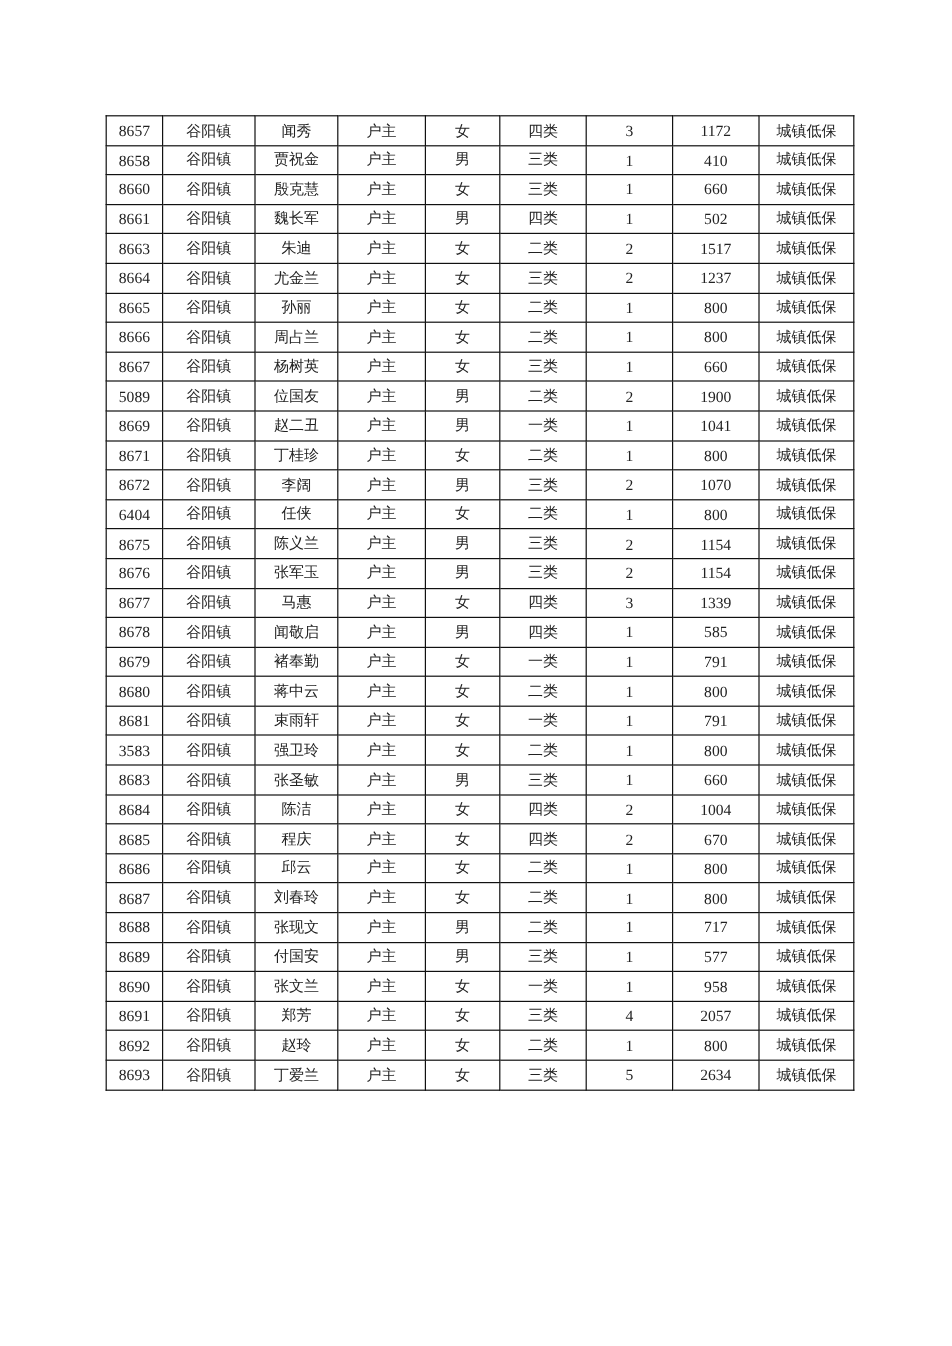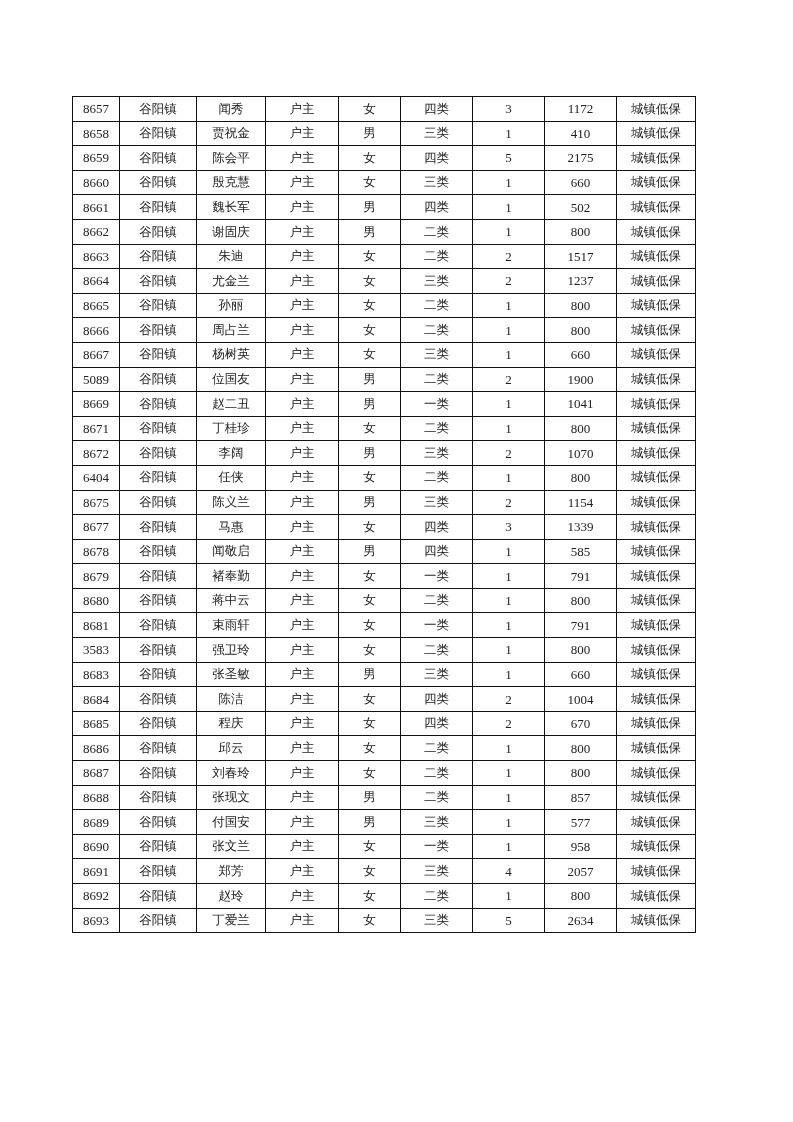--- a/index.html
+++ b/index.html
@@ -10,21 +10,21 @@
     body {
       width: 793px;
       height: 1122px;
       position: relative;
       overflow: hidden;
       font-family: "DejaVu Serif", "Liberation Serif", serif;
       color: #222222;
     }
     #sheet {
       position: absolute;
-      left: 72px;
+      left: 88px;
       top: 96px;
       border-collapse: collapse;
       table-layout: fixed;
       width: 623px;
       border: 1.5px solid #111111;
     }
     #sheet td {
       border: 1.2px solid #111111;
       height: 23.6px;
       padding: 0;
@@ -81,31 +81,20 @@
         <td>谷阳镇</td>
         <td>贾祝金</td>
         <td>户主</td>
         <td>男</td>
         <td>三类</td>
         <td class="num">1</td>
         <td class="num">410</td>
         <td>城镇低保</td>
       </tr>
       <tr>
-        <td class="num">8659</td>
-        <td>谷阳镇</td>
-        <td>陈会平</td>
-        <td>户主</td>
-        <td>女</td>
-        <td>四类</td>
-        <td class="num">5</td>
-        <td class="num">2175</td>
-        <td>城镇低保</td>
-      </tr>
-      <tr>
         <td class="num">8660</td>
         <td>谷阳镇</td>
         <td>殷克慧</td>
         <td>户主</td>
         <td>女</td>
         <td>三类</td>
         <td class="num">1</td>
         <td class="num">660</td>
         <td>城镇低保</td>
       </tr>
@@ -114,31 +103,20 @@
         <td>谷阳镇</td>
         <td>魏长军</td>
         <td>户主</td>
         <td>男</td>
         <td>四类</td>
         <td class="num">1</td>
         <td class="num">502</td>
         <td>城镇低保</td>
       </tr>
       <tr>
-        <td class="num">8662</td>
-        <td>谷阳镇</td>
-        <td>谢固庆</td>
-        <td>户主</td>
-        <td>男</td>
-        <td>二类</td>
-        <td class="num">1</td>
-        <td class="num">800</td>
-        <td>城镇低保</td>
-      </tr>
-      <tr>
         <td class="num">8663</td>
         <td>谷阳镇</td>
         <td>朱迪</td>
         <td>户主</td>
         <td>女</td>
         <td>二类</td>
         <td class="num">2</td>
         <td class="num">1517</td>
         <td>城镇低保</td>
       </tr>
@@ -238,20 +216,31 @@
         <td>女</td>
         <td>二类</td>
         <td class="num">1</td>
         <td class="num">800</td>
         <td>城镇低保</td>
       </tr>
       <tr>
         <td class="num">8675</td>
         <td>谷阳镇</td>
         <td>陈义兰</td>
+        <td>户主</td>
+        <td>男</td>
+        <td>三类</td>
+        <td class="num">2</td>
+        <td class="num">1154</td>
+        <td>城镇低保</td>
+      </tr>
+      <tr>
+        <td class="num">8676</td>
+        <td>谷阳镇</td>
+        <td>张军玉</td>
         <td>户主</td>
         <td>男</td>
         <td>三类</td>
         <td class="num">2</td>
         <td class="num">1154</td>
         <td>城镇低保</td>
       </tr>
       <tr>
         <td class="num">8677</td>
         <td>谷阳镇</td>
@@ -374,21 +363,21 @@
         <td>城镇低保</td>
       </tr>
       <tr>
         <td class="num">8688</td>
         <td>谷阳镇</td>
         <td>张现文</td>
         <td>户主</td>
         <td>男</td>
         <td>二类</td>
         <td class="num">1</td>
-        <td class="num">857</td>
+        <td class="num">717</td>
         <td>城镇低保</td>
       </tr>
       <tr>
         <td class="num">8689</td>
         <td>谷阳镇</td>
         <td>付国安</td>
         <td>户主</td>
         <td>男</td>
         <td>三类</td>
         <td class="num">1</td>

